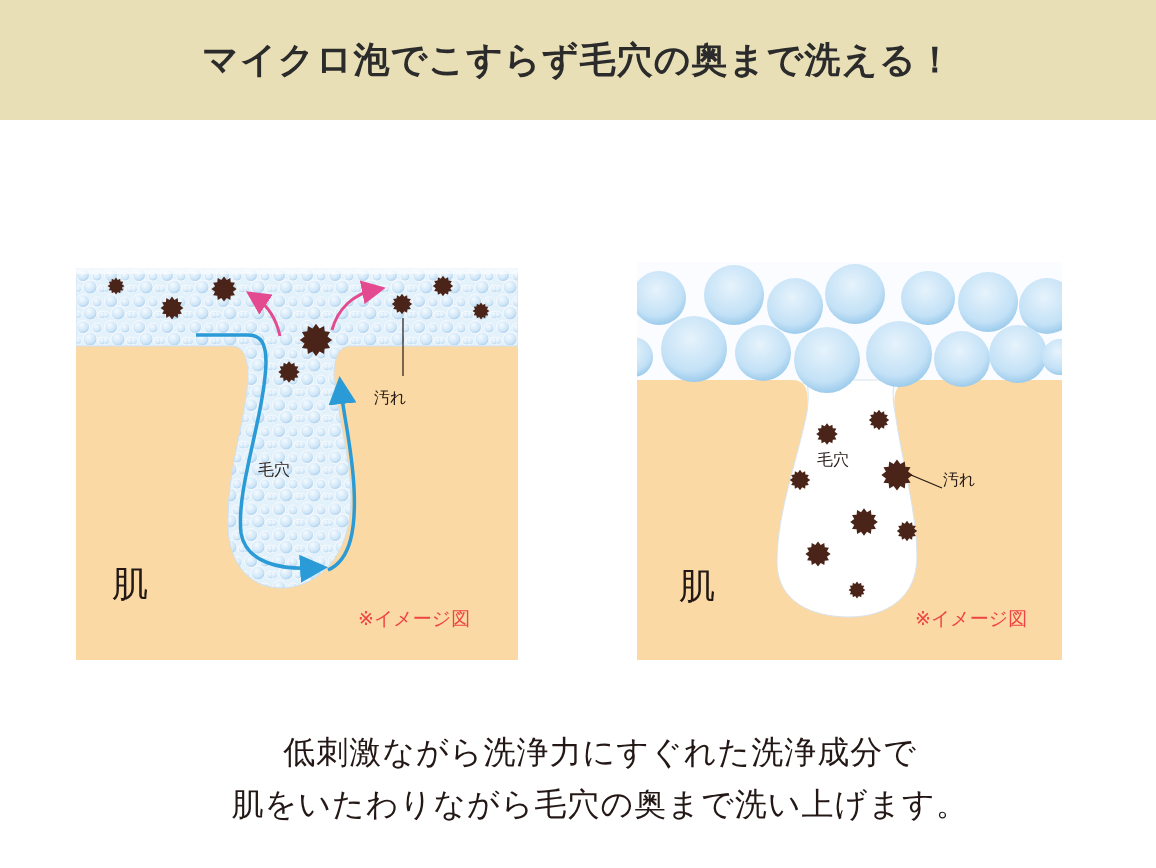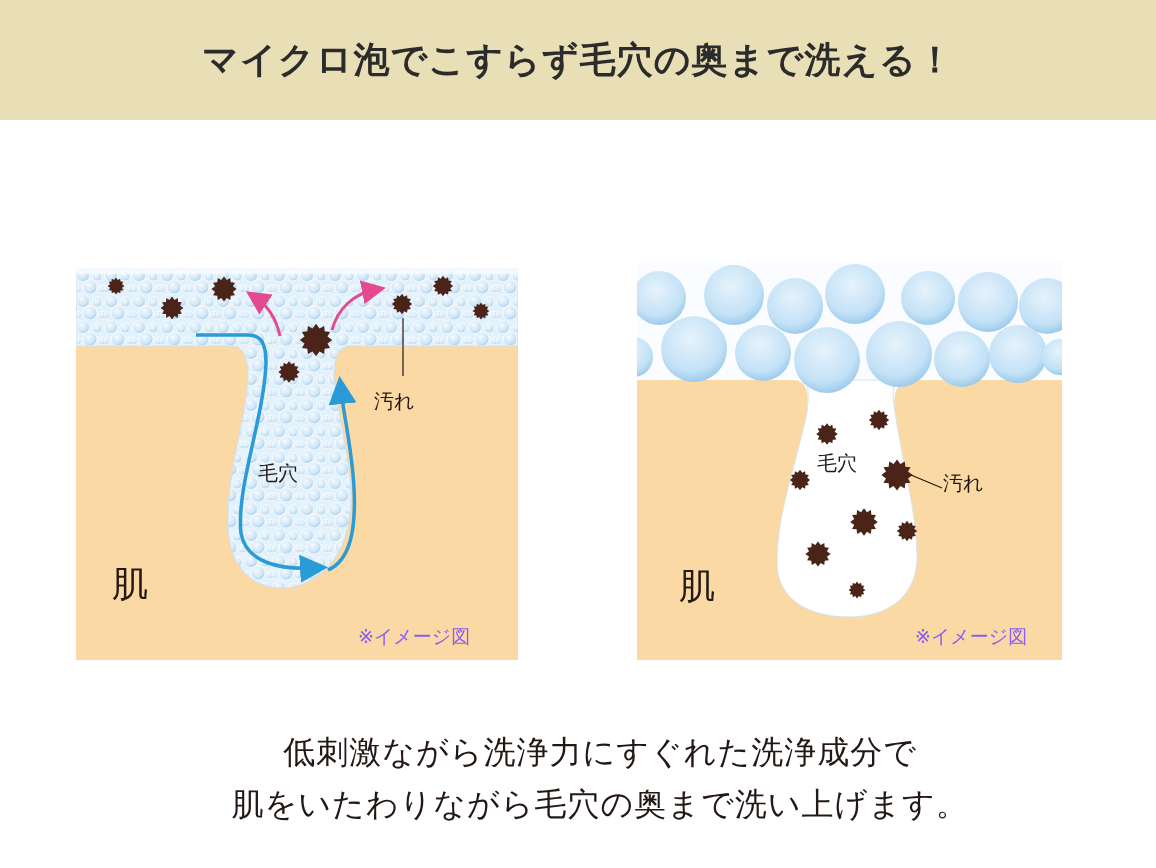--- a/index.html
+++ b/index.html
@@ -3,23 +3,23 @@
 <meta charset="utf-8">
 <style>
   html, body { margin: 0; padding: 0; background: #ffffff; }
   body { width: 1156px; height: 868px; position: relative; overflow: hidden;
          font-family: "DejaVu Sans", "Liberation Sans", sans-serif; color: #231815; }
   .header { position: absolute; left: 0; top: 0; width: 1156px; height: 120px;
             background: #e8dfb6; display: flex; align-items: center; justify-content: center; }
   .header h1 { margin: 8px; font-size: 36px; font-weight: bold; letter-spacing: 1px; color: #2b2b2b; }
   .panel { position: absolute; overflow: hidden; }
   .panel svg { display: block; }
-  .lbl { position: absolute; font-size: 20px; color: #231815; white-space: nowrap; }
+  .lbl { position: absolute; font-size: 16px; color: #231815; white-space: nowrap; }
   .lbl-big { font-size: 36px; }
-  .note { position: absolute; font-size: 19px; color: #8b5cf6; white-space: nowrap; margin-top: 18px; }
+  .note { position: absolute; font-size: 19px; color: #ef4444; white-space: nowrap; }
   .caption { position: absolute; left: 0; width: 1156px; text-align: center; font-size: 32px;
              color: #231815; line-height: 52px; letter-spacing: 1px; }
 </style>
 </head>
 <body>
 
 <div class="header">
   <h1>マイクロ泡でこすらず毛穴の奥まで洗える！</h1>
 </div>
 

